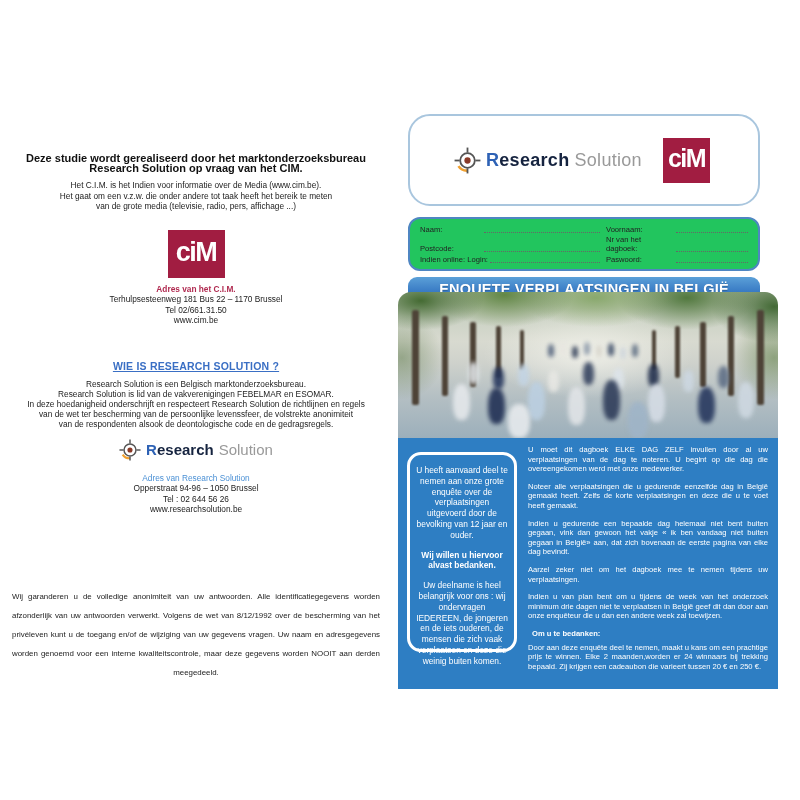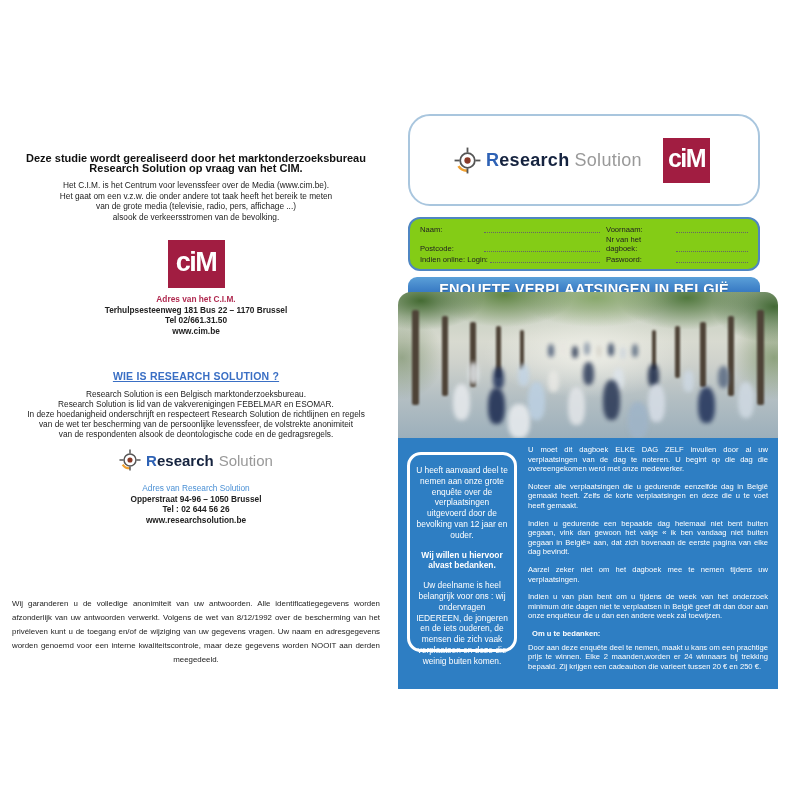--- a/index.html
+++ b/index.html
@@ -11,39 +11,39 @@
   .lp-intro{margin:153px 0 0 0;font-size:11px;font-weight:bold;text-align:center;line-height:10px;}
   .lp-heading{margin:32px 0 0 0;font-size:10.5px;font-weight:bold;text-align:center;
               color:#3a6fc4;text-decoration:underline;letter-spacing:.2px;}
   .lp-par{margin-top:7px;font-size:8.3px;text-align:center;line-height:10.5px;color:#222;}
   .cim-logo{width:57px;height:48px;margin:18px auto 0 auto;background:#a11d41;color:#fff;
             display:flex;align-items:center;justify-content:center;
             font-weight:bold;font-size:27px;letter-spacing:-1.5px;padding-bottom:3px;box-sizing:border-box;}
   .addr-title{margin-top:6px;font-size:8.3px;text-align:center;line-height:10.5px;}
   .addr-title.red{color:#b02a50;font-weight:bold;}
   .addr-title.blue{color:#4a90d5;}
-  .addr-lines{font-size:8.3px;text-align:center;line-height:10.5px;color:#222;font-weight:bold;}
+  .addr-lines{font-size:8.3px;text-align:center;line-height:10.5px;color:#222;}
   .rs-logo-row{margin-top:10px;display:flex;align-items:center;justify-content:center;gap:5px;}
   .rs-word1{display:inline-block;font-weight:bold;color:#15233f;}
   .rs-word1::first-letter{color:#2e62b5;}
   .rs-word2{color:#999;}
   .rs-small .rs-word1,.rs-small .rs-word2{font-size:15px;}
   .rs-big .rs-word1,.rs-big .rs-word2{font-size:18px;letter-spacing:.3px;}
-  .lp-footer{margin-top:72px;font-size:7.9px;line-height:14px;text-align:justify;
+  .lp-footer{margin-top:72px;font-size:7.9px;line-height:19px;text-align:justify;
              text-align-last:center;color:#222;}
 
   
   .right-page{position:absolute;left:398px;top:0;width:380px;height:700px;}
   .logo-card{position:absolute;left:10px;top:114px;width:352px;height:92px;box-sizing:border-box;
              border:2px solid #a9c6de;border-radius:22px;display:flex;align-items:center;
              justify-content:space-between;padding:0 48px 0 44px;background:#fff;}
   .cim-logo.small{width:47px;height:45px;margin:0;font-size:25px;}
 
   .form-card{position:absolute;left:10px;top:217px;width:352px;height:54px;box-sizing:border-box;
-             border:2px solid #4f86c2;border-radius:12px;background:#84cc16;
+             border:2px solid #4f86c2;border-radius:12px;background:#22c55e;
              display:flex;flex-direction:column;justify-content:space-evenly;padding:4px 10px;}
   .form-row{display:flex;align-items:flex-end;font-size:7.6px;color:#222;line-height:9px;}
   .fl-left{flex:0 0 auto;min-width:62px;}
   .dots{flex:1 1 auto;border-bottom:1px dotted #666;height:8px;margin:0 6px 1px 2px;}
   .fl-right{flex:0 0 68px;}
   .dots2{flex:0 0 72px;border-bottom:1px dotted #666;height:8px;margin:0 0 1px 2px;}
 
   .banner{position:absolute;left:10px;top:277px;width:352px;height:26px;box-sizing:border-box;
           border-radius:9px;background:linear-gradient(180deg,#5ba0d8 0%,#3c7ec6 55%,#2d6bb2 100%);
           border-bottom:2px solid #1d5a9e;display:flex;align-items:center;justify-content:center;
@@ -80,24 +80,23 @@
 </style>
 </head>
 <body>
 
 <div class="canvas">
 
   <div class="left-page">
     <p class="lp-intro">Deze studie wordt gerealiseerd door het marktonderzoeksbureau Research Solution op vraag van het CIM.</p>
 
     <div class="lp-par">
-      <div>Het C.I.M. is het Centrum voor levenssfeer over de Media (www.cim.be).</div>
+      <div>Het C.I.M. is het Indien voor informatie over de Media (www.cim.be).</div>
       <div>Het gaat om een v.z.w. die onder andere tot taak heeft het bereik te meten</div>
       <div>van de grote media (televisie, radio, pers, affichage ...)</div>
-      <div>alsook de verkeersstromen van de bevolking.</div>
     </div>
 
     <div class="cim-logo">
       <span>ciM</span>
     </div>
     <div class="addr-title red">Adres van het C.I.M.</div>
     <div class="addr-lines">
       <div>Terhulpsesteenweg 181 Bus 22 – 1170 Brussel</div>
       <div>Tel  02/661.31.50</div>
       <div>www.cim.be</div>

